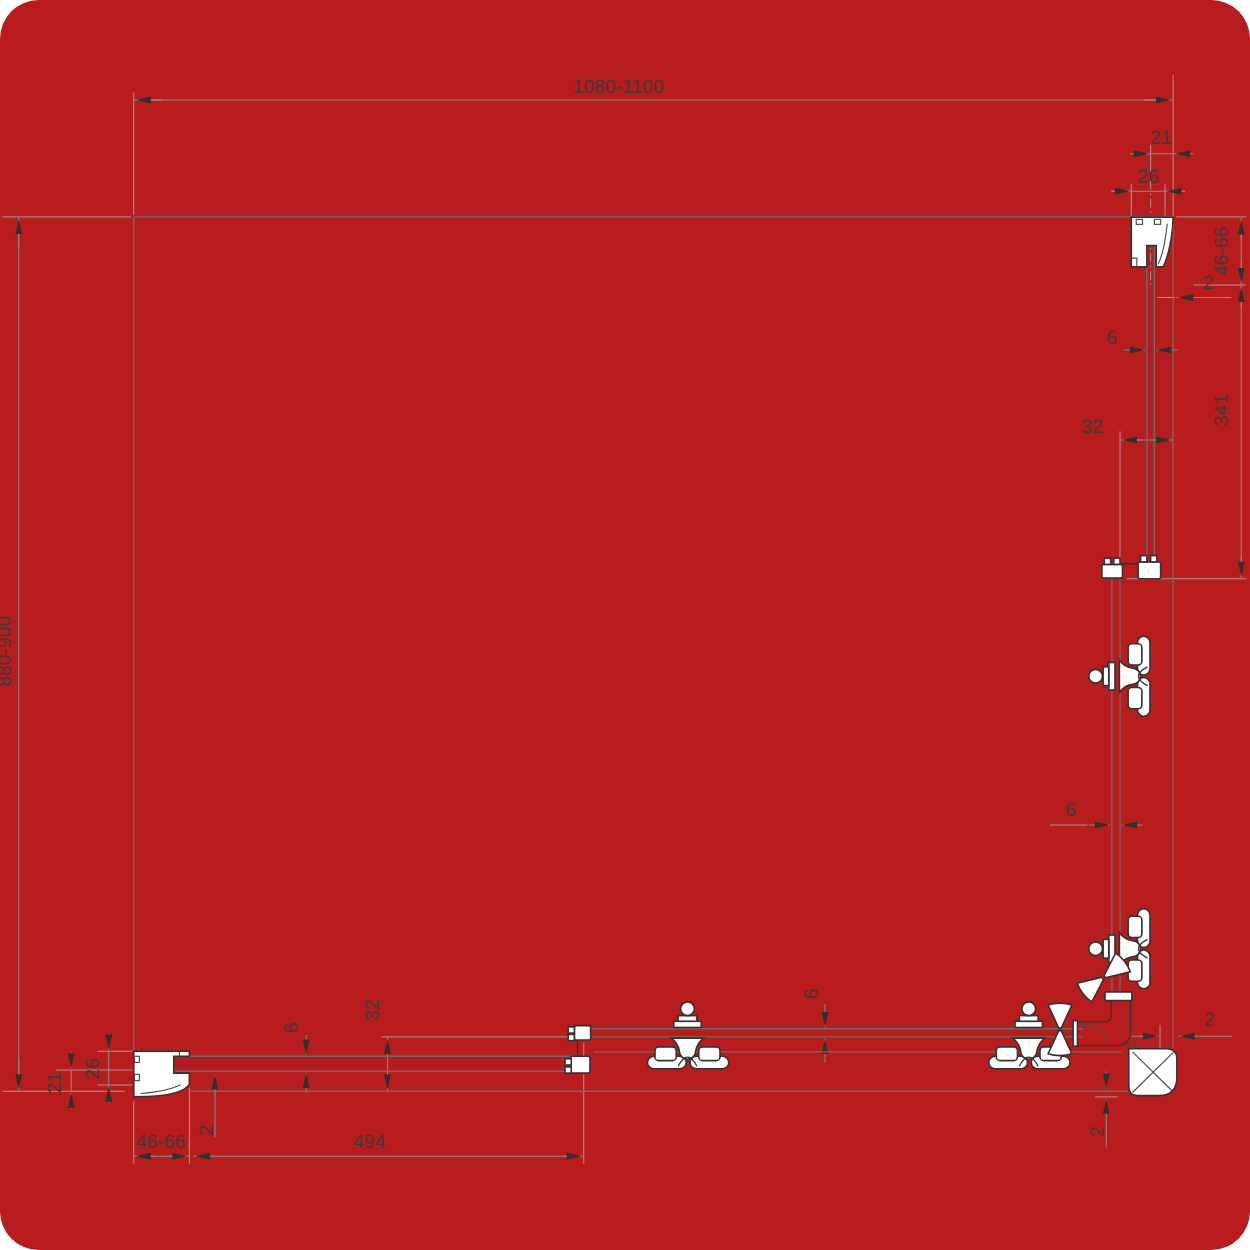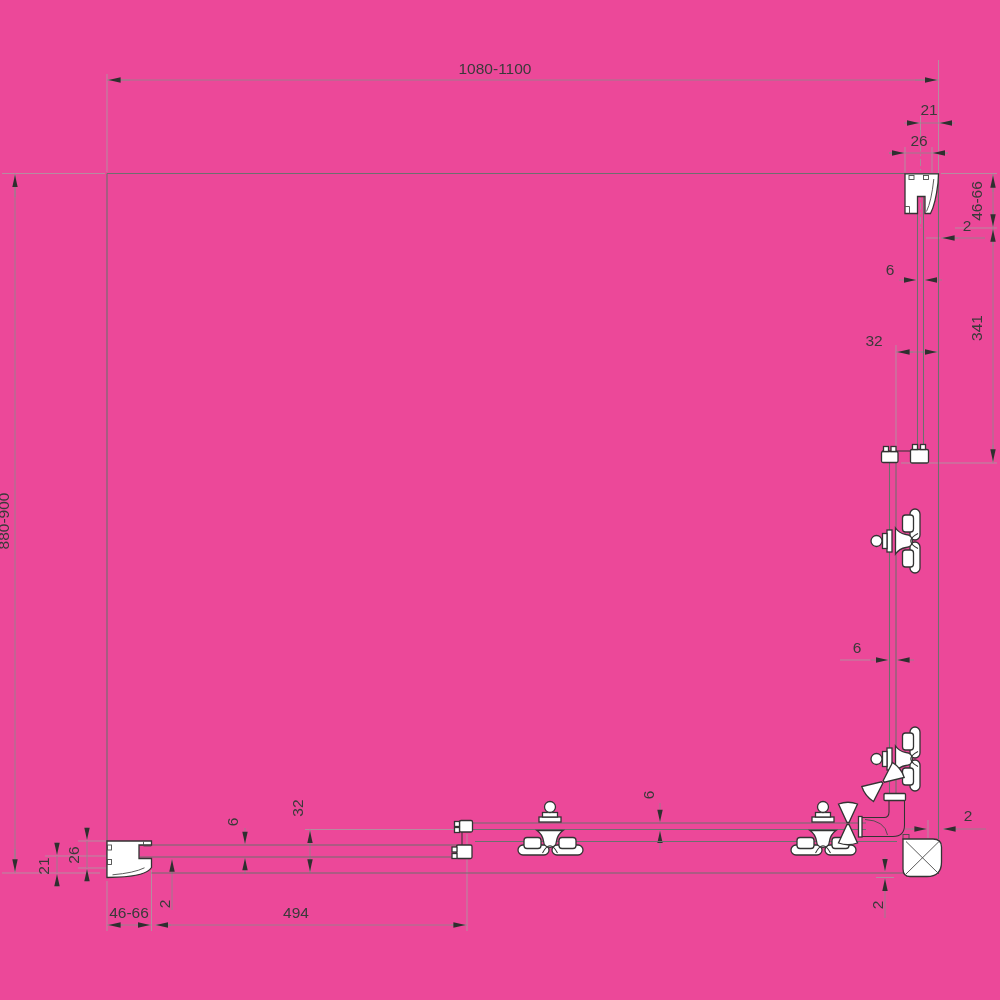--- a/index.html
+++ b/index.html
@@ -1,16 +1,16 @@
 <!DOCTYPE html>
 <html><head>
 <meta charset="utf-8">
 <style>
   html,body{margin:0;padding:0;background:#ffffff;}
-  .stage{position:relative;width:1000px;height:1000px;background:#ec4899;overflow:hidden;}
+  .stage{position:relative;width:1000px;height:1000px;background:#b91c1c;overflow:hidden;border-radius:31px;}
   svg{display:block;}
   .dimtxt{font-family:"Liberation Sans","DejaVu Sans",sans-serif;font-size:15.5px;fill:#3a3a3a;text-anchor:middle;}
   .ext{stroke:#a3a3a3;stroke-width:0.75;fill:none;}
   .dim{stroke:#8c8c8c;stroke-width:0.8;fill:none;}
   .cl{stroke:#9b9b9b;stroke-width:0.8;fill:none;stroke-dasharray:7 3 1.5 3;}
   .outline{stroke:#6e6e6e;stroke-width:1.1;fill:none;}
   .glass{stroke:#6e6e6e;stroke-width:1.05;fill:none;}
   .hw{stroke:#333333;stroke-width:1.3;fill:#ffffff;}
   .hwl{stroke:#333333;stroke-width:1.05;fill:none;}
   .hwthin{stroke:#4a4a4a;stroke-width:0.9;fill:none;}

